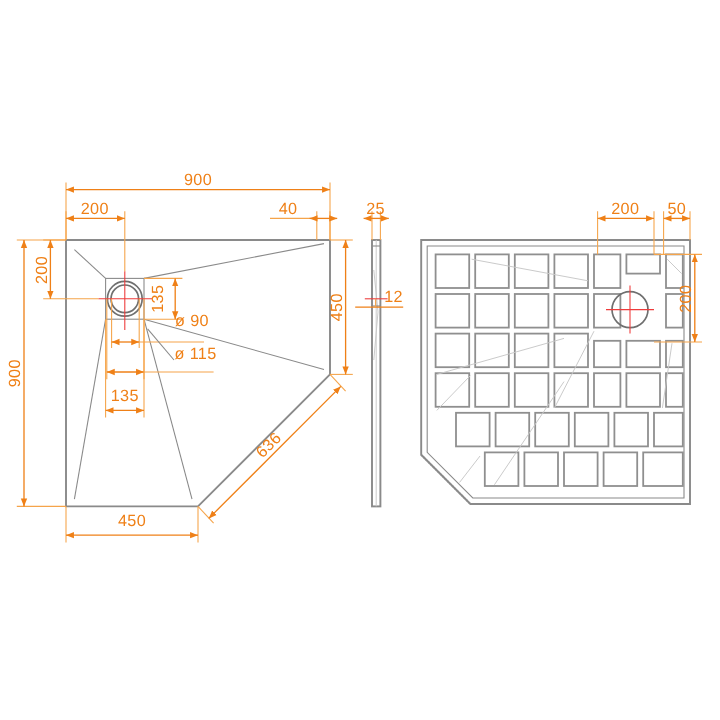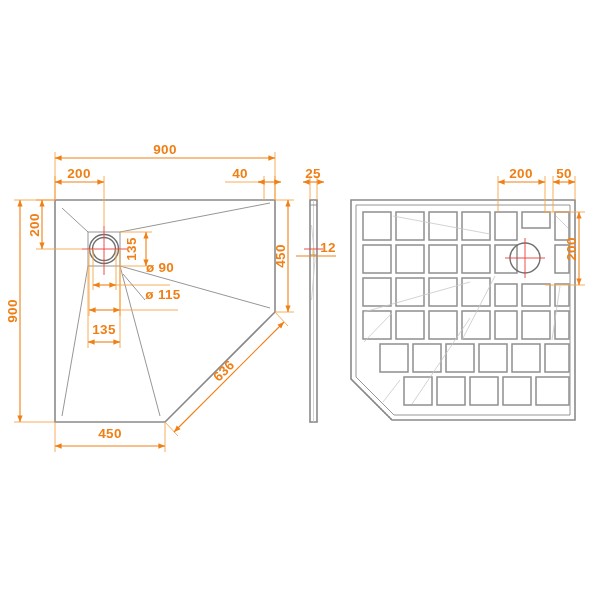--- a/index.html
+++ b/index.html
@@ -11,21 +11,20 @@
     width: 600px;
     height: 600px;
     font-family: "Liberation Sans", sans-serif;
     overflow: hidden;
   }
   #drawing-root {
     position: relative;
     width: 600px;
     height: 600px;
     background: #ffffff;
-    font-weight: bold;
   }
   svg.cad {
     position: absolute;
     top: 0;
     left: 0;
     width: 600px;
     height: 600px;
     display: block;
   }
   text {

